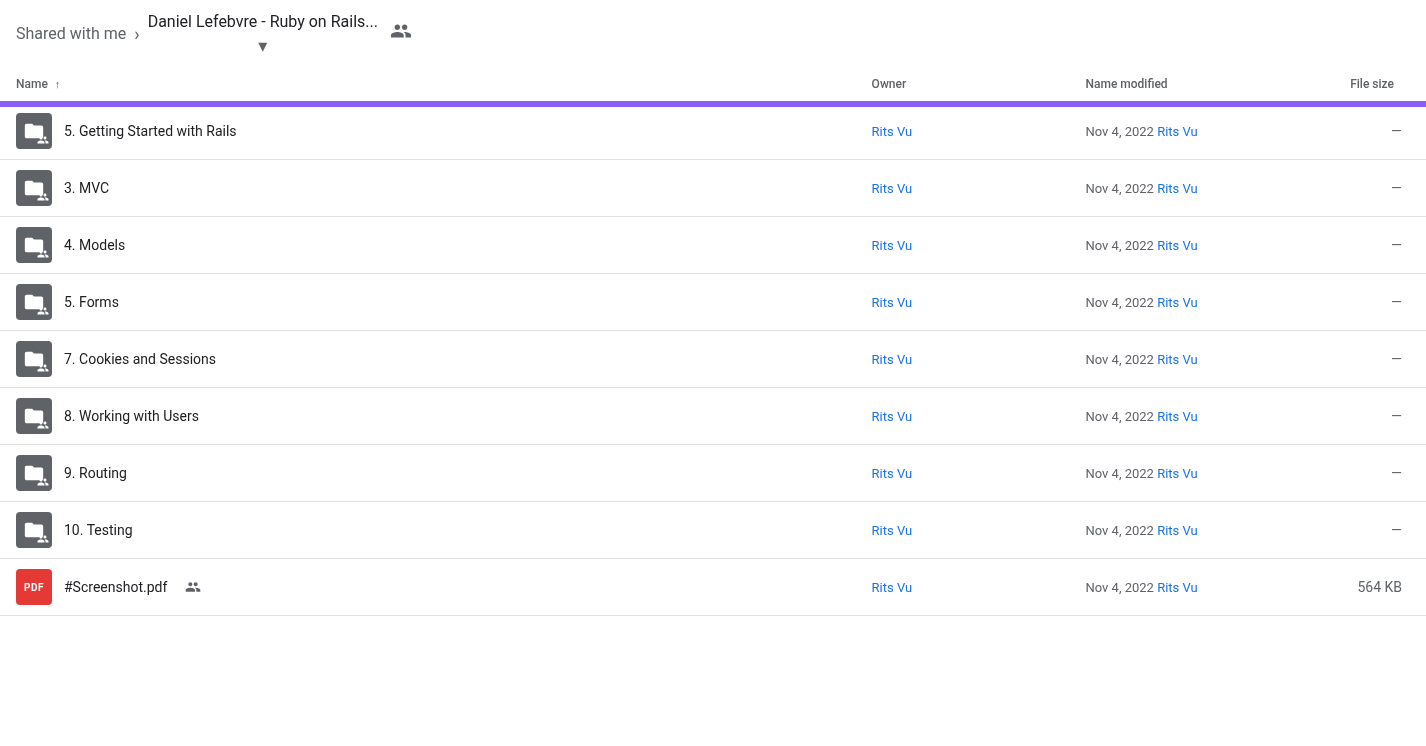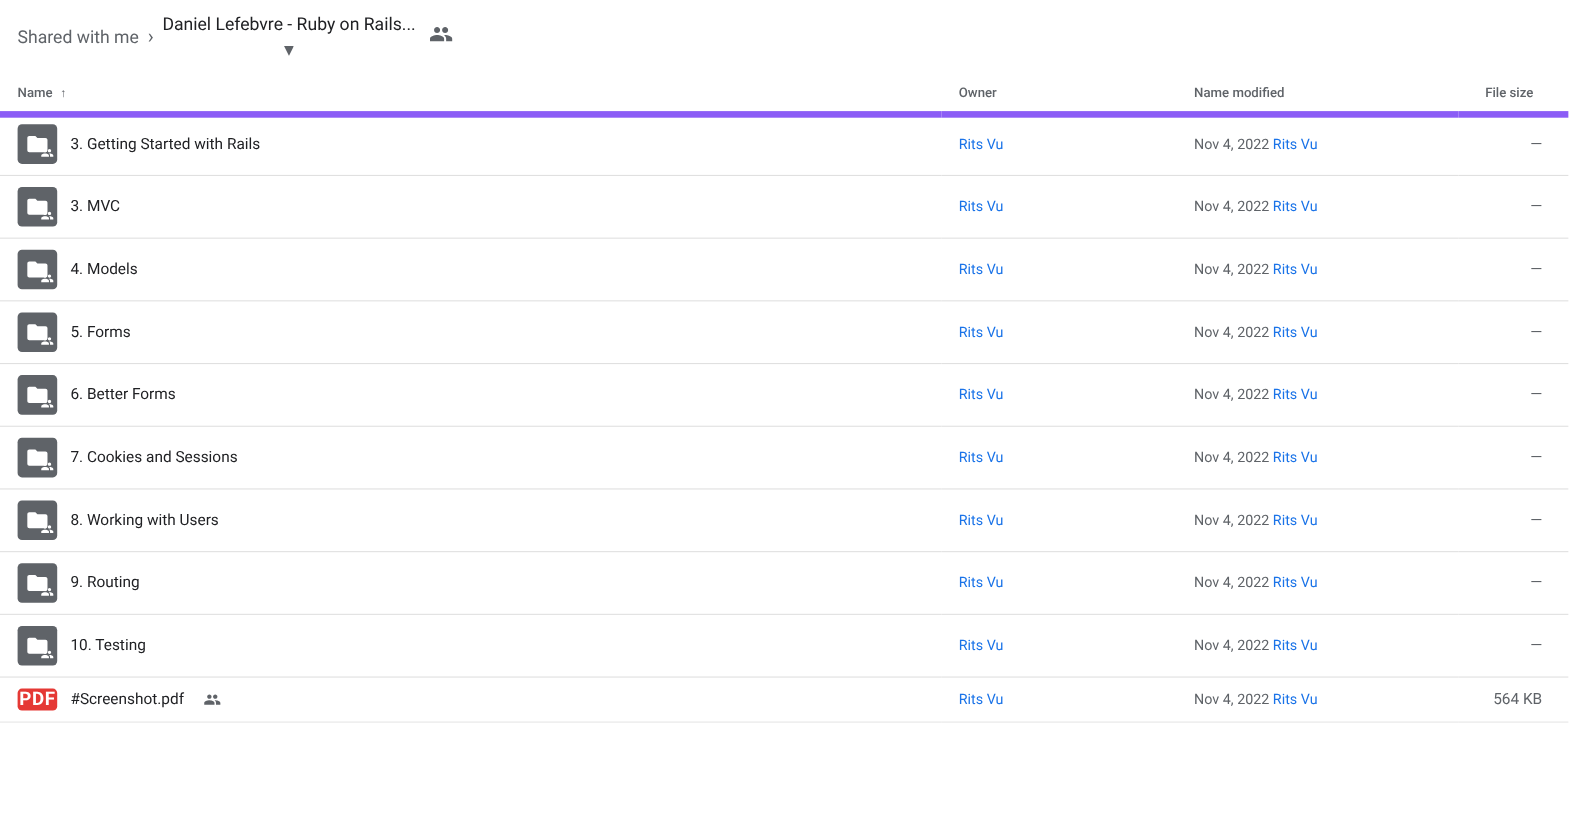--- a/index.html
+++ b/index.html
@@ -131,29 +131,29 @@
       width: 12px;
       height: 12px;
     }
     .folder-badge svg {
       width: 12px;
       height: 12px;
       fill: #fff;
     }
     .pdf-icon {
       width: 36px;
-      height: 20px;
+      height: 36px;
       background: #e53935;
       border-radius: 4px;
       display: flex;
       align-items: center;
       justify-content: center;
       flex-shrink: 0;
       color: #fff;
-      font-size: 17px;
+      font-size: 10px;
       font-weight: 700;
       letter-spacing: 0.5px;
     }
     .file-name {
       font-size: 14px;
       color: #202124;
     }
     .owner-link {
       color: #1a73e8;
       text-decoration: none;
@@ -223,21 +223,21 @@
       <div class="folder-icon">
         <svg viewBox="0 0 24 24">
           <path d="M20 6h-8l-2-2H4c-1.1 0-2 .9-2 2v12c0 1.1.9 2 2 2h16c1.1 0 2-.9 2-2V8c0-1.1-.9-2-2-2z"></path>
         </svg>
         <div class="folder-badge">
           <svg viewBox="0 0 24 24">
             <path d="M16 11c1.66 0 2.99-1.34 2.99-3S17.66 5 16 5c-1.66 0-3 1.34-3 3s1.34 3 3 3zm-8 0c1.66 0 2.99-1.34 2.99-3S9.66 5 8 5C6.34 5 5 6.34 5 8s1.34 3 3 3zm0 2c-2.33 0-7 1.17-7 3.5V19h14v-2.5c0-2.33-4.67-3.5-7-3.5zm8 0c-.29 0-.62.02-.97.05 1.16.84 1.97 1.97 1.97 3.45V19h6v-2.5c0-2.33-4.67-3.5-7-3.5z"></path>
           </svg>
         </div>
       </div>
-      <span class="file-name">3. Getting Started with Rails</span>
+      <span class="file-name">5. Getting Started with Rails</span>
 
     </div>
         </td>
         <td><a class="owner-link">Rits Vu</a></td>
         <td><span class="modified-cell">Nov 4, 2022 <span class="mod-by">Rits Vu</span></span></td>
         <td class="size-col"><span class="dash">—</span></td>
       </tr>
       <tr>
         <td>
     <div class="name-cell">
@@ -290,42 +290,20 @@
         <svg viewBox="0 0 24 24">
           <path d="M20 6h-8l-2-2H4c-1.1 0-2 .9-2 2v12c0 1.1.9 2 2 2h16c1.1 0 2-.9 2-2V8c0-1.1-.9-2-2-2z"></path>
         </svg>
         <div class="folder-badge">
           <svg viewBox="0 0 24 24">
             <path d="M16 11c1.66 0 2.99-1.34 2.99-3S17.66 5 16 5c-1.66 0-3 1.34-3 3s1.34 3 3 3zm-8 0c1.66 0 2.99-1.34 2.99-3S9.66 5 8 5C6.34 5 5 6.34 5 8s1.34 3 3 3zm0 2c-2.33 0-7 1.17-7 3.5V19h14v-2.5c0-2.33-4.67-3.5-7-3.5zm8 0c-.29 0-.62.02-.97.05 1.16.84 1.97 1.97 1.97 3.45V19h6v-2.5c0-2.33-4.67-3.5-7-3.5z"></path>
           </svg>
         </div>
       </div>
       <span class="file-name">5. Forms</span>
-
-    </div>
-        </td>
-        <td><a class="owner-link">Rits Vu</a></td>
-        <td><span class="modified-cell">Nov 4, 2022 <span class="mod-by">Rits Vu</span></span></td>
-        <td class="size-col"><span class="dash">—</span></td>
-      </tr>
-      <tr>
-        <td>
-    <div class="name-cell">
-
-      <div class="folder-icon">
-        <svg viewBox="0 0 24 24">
-          <path d="M20 6h-8l-2-2H4c-1.1 0-2 .9-2 2v12c0 1.1.9 2 2 2h16c1.1 0 2-.9 2-2V8c0-1.1-.9-2-2-2z"></path>
-        </svg>
-        <div class="folder-badge">
-          <svg viewBox="0 0 24 24">
-            <path d="M16 11c1.66 0 2.99-1.34 2.99-3S17.66 5 16 5c-1.66 0-3 1.34-3 3s1.34 3 3 3zm-8 0c1.66 0 2.99-1.34 2.99-3S9.66 5 8 5C6.34 5 5 6.34 5 8s1.34 3 3 3zm0 2c-2.33 0-7 1.17-7 3.5V19h14v-2.5c0-2.33-4.67-3.5-7-3.5zm8 0c-.29 0-.62.02-.97.05 1.16.84 1.97 1.97 1.97 3.45V19h6v-2.5c0-2.33-4.67-3.5-7-3.5z"></path>
-          </svg>
-        </div>
-      </div>
-      <span class="file-name">6. Better Forms</span>
 
     </div>
         </td>
         <td><a class="owner-link">Rits Vu</a></td>
         <td><span class="modified-cell">Nov 4, 2022 <span class="mod-by">Rits Vu</span></span></td>
         <td class="size-col"><span class="dash">—</span></td>
       </tr>
       <tr>
         <td>
     <div class="name-cell">

